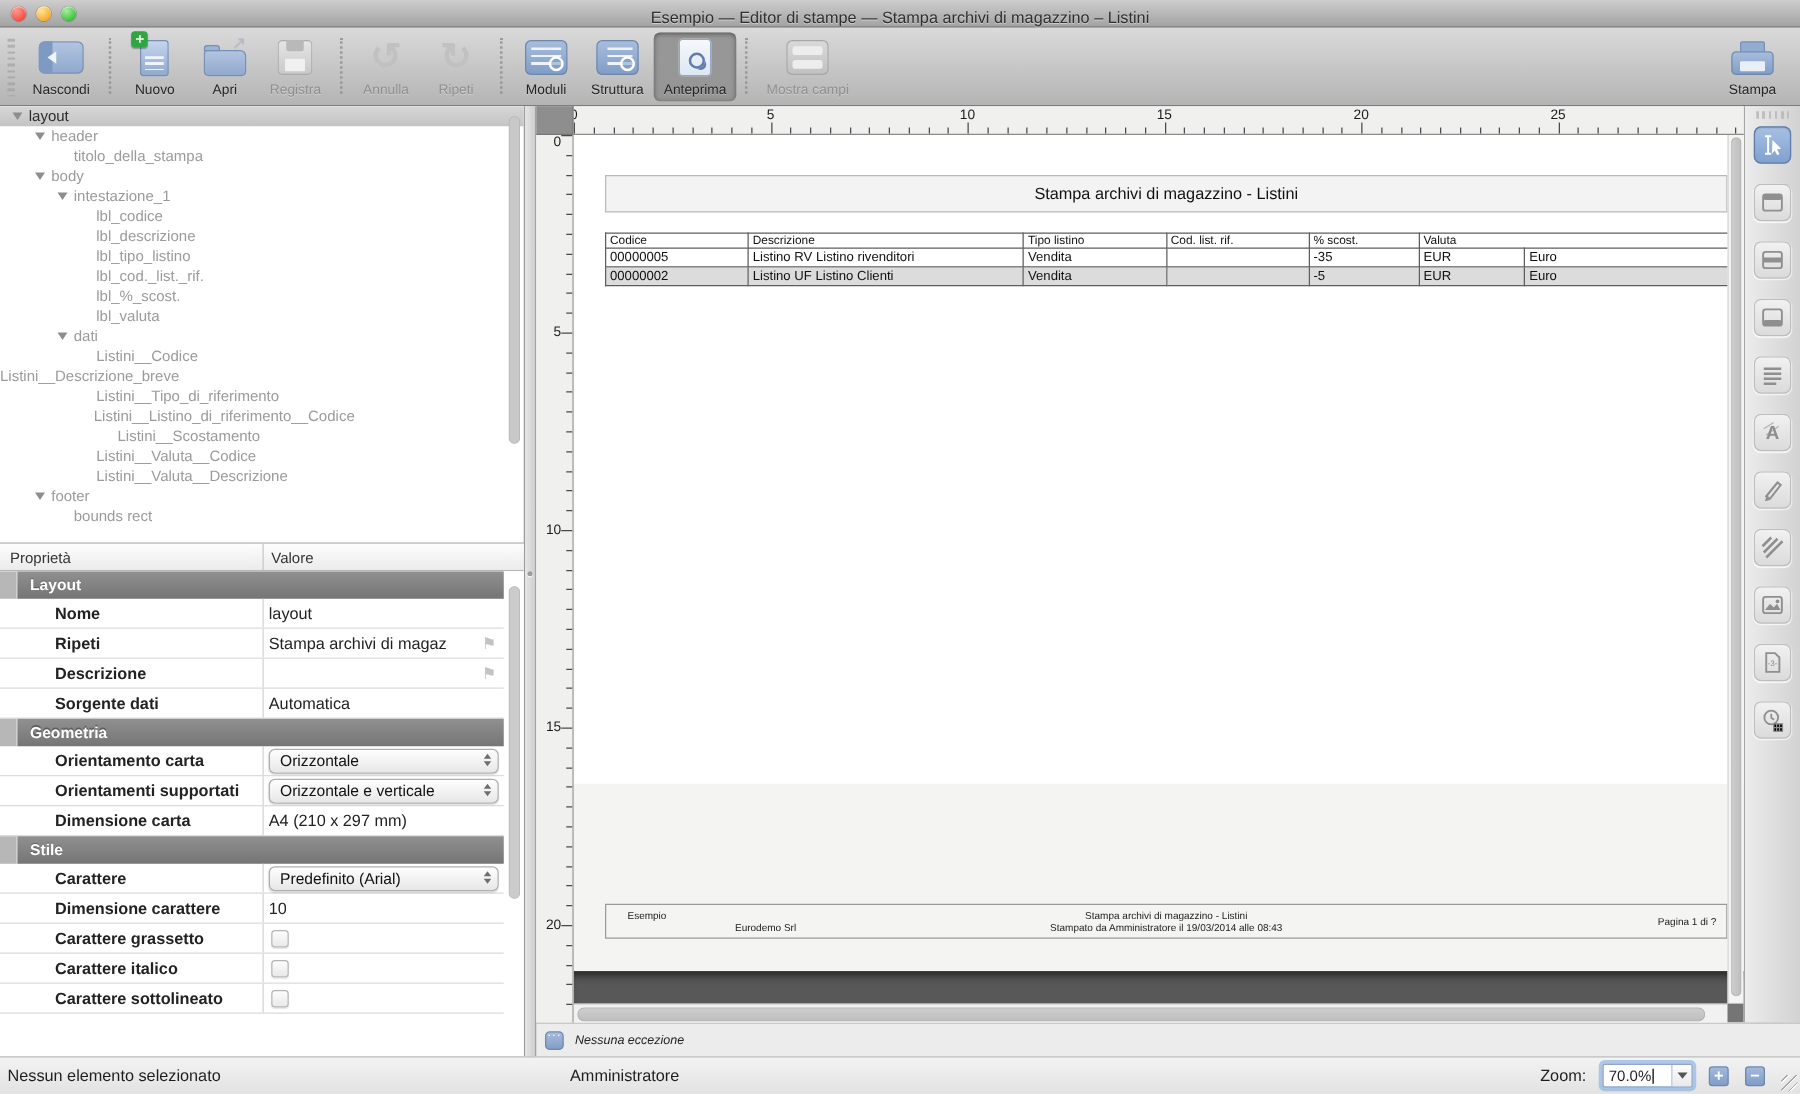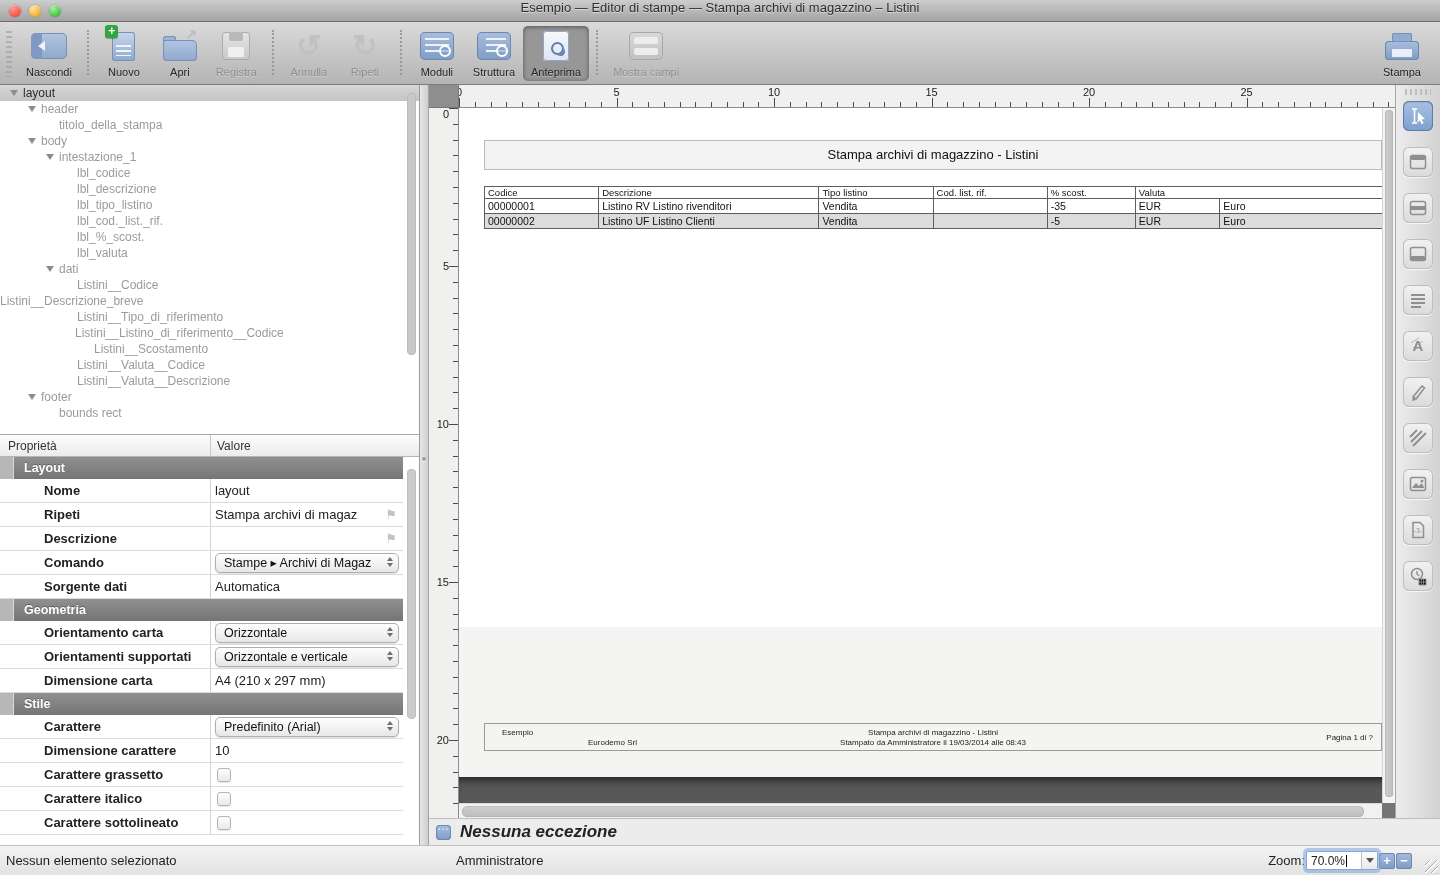--- a/index.html
+++ b/index.html
@@ -6,21 +6,21 @@
   html,body { margin:0; padding:0; }
   body {
     width:1440px; height:875px; overflow:hidden;
     font-family:"Liberation Sans", sans-serif;
     background:#e8e8e8; -webkit-font-smoothing:antialiased;
   }
   .window { width:1440px; height:875px; display:flex; flex-direction:column; }
 
   
   .titlebar { height:22px; flex:0 0 22px; background:linear-gradient(#cdcdcd,#a3a3a3);
-    border-bottom:1px solid #6f6f6f; position:relative; display:flex; align-items:flex-start; }
+    border-bottom:1px solid #6f6f6f; position:relative; display:flex; align-items:flex-end; }
   .traffic { position:absolute; left:9px; top:5px; display:flex; gap:8px; }
   .light { width:12px; height:12px; border-radius:50%; box-shadow:inset 0 1px 1px rgba(255,255,255,.5), 0 0 0 .5px rgba(0,0,0,.25); }
   .light.red{ background:radial-gradient(circle at 35% 30%, #ff9a90, #f95a4e 60%, #d8382c); }
   .light.yellow{ background:radial-gradient(circle at 35% 30%, #ffe39a, #f6b53c 60%, #d9952a); }
   .light.green{ background:radial-gradient(circle at 35% 30%, #a9eea0, #4fc94a 60%, #2ba135); }
   .win-title { flex:1; text-align:center; font-size:13px; color:#2e2e2e; text-shadow:0 1px 0 rgba(255,255,255,.45); }
 
   
   .toolbar { height:63px; flex:0 0 63px; background:linear-gradient(#dadada,#b4b4b4);
     border-bottom:1px solid #7c7c7c; display:flex; align-items:flex-end; padding:3px 10px 3px 6px; }
@@ -159,28 +159,28 @@
     background:linear-gradient(#f2f2f2,#dadada); box-shadow:inset 0 0 0 1px #bdbdbd, 0 1px 1px rgba(255,255,255,.8);
     display:flex; align-items:center; justify-content:center; }
   .rtool.selected { background:linear-gradient(#a9c2e4,#7e9fce); box-shadow:inset 0 0 0 1px #5f7ba6, inset 0 1px 2px rgba(0,0,0,.25); }
 
   
   .exception-bar { height:27px; flex:0 0 27px; background:#ececec; border-top:1px solid #bdbdbd;
     display:flex; align-items:center; padding-left:7px; gap:9px; }
   .exc-icon { width:15px; height:15px; border-radius:4px; background:linear-gradient(#a9bedd,#7f9cc6);
     box-shadow:inset 0 0 0 1px #6d87ad; position:relative; }
   .exc-icon::before { content:"..."; position:absolute; left:2px; top:-4px; color:#fff; font-size:10px; letter-spacing:1px; }
-  .exc-text { font-size:17px; font-style:italic; font-weight:bold; color:#222; }
+  .exc-text { font-size:10px; font-style:italic; font-weight:normal; color:#222; }
 
   
   .statusbar { flex:1; background:linear-gradient(#f3f3f3,#e2e2e2); border-top:1px solid #c0c0c0;
     display:flex; align-items:center; position:relative; font-size:13px; color:#1e1e1e; }
   .sel-status { position:absolute; left:6px; }
   .user-status { position:absolute; left:456px; }
-  .zoom-cluster { position:absolute; right:28px; display:flex; align-items:center; gap:1px; }
+  .zoom-cluster { position:absolute; right:28px; display:flex; align-items:center; gap:13px; }
   .zoom-combo { width:72px; height:19px; background:#fff; border:1px solid #8fa6c9; border-radius:2px;
     box-shadow:0 0 0 3px rgba(120,165,225,.55); display:flex; align-items:center; position:relative; }
   .zval { font-size:12px; padding-left:4px; }
   .caret { width:1px; height:12px; background:#000; margin-left:1px; }
   .zarrow-seg { position:absolute; right:0; top:0; bottom:0; width:16px; border-left:1px solid #b5c3d8;
     background:linear-gradient(#fdfdfd,#e9e9e9); display:flex; align-items:center; justify-content:center; }
   .zarrow-seg i { width:0; height:0; border-left:4px solid transparent; border-right:4px solid transparent; border-top:5px solid #555; }
   .zbtn { width:16px; height:16px; border-radius:3px; background:linear-gradient(#a5bbdc,#7e9bc5);
     box-shadow:inset 0 0 0 1px #6d87ad; color:#fff; font-weight:bold; font-size:13px; line-height:15px; text-align:center; }
   .resize-grip { position:absolute; right:2px; bottom:2px; width:13px; height:13px;
@@ -374,32 +374,20 @@
               <div class="pval">
                 <span class="ptext">Stampa archivi di magaz</span>
                 <span class="flag">⚑</span>
               </div>
             </div>
             <div class="prow">
               <div class="pname">Descrizione</div>
               <div class="pval">
                 <span class="ptext"></span>
                 <span class="flag">⚑</span>
-              </div>
-            </div>
-            <div class="prow">
-              <div class="pname">Comando</div>
-              <div class="pval">
-                <div class="pdrop">
-                  <span class="ptext">Stampe ▸ Archivi di Magaz</span>
-                  <span class="steppers">
-                    <i class="up"></i>
-                    <i class="dn"></i>
-                  </span>
-                </div>
               </div>
             </div>
             <div class="prow">
               <div class="pname">Sorgente dati</div>
               <div class="pval">
                 <span class="ptext">Automatica</span>
               </div>
             </div>
             <div class="psec">
               <span class="gutter"></span>
@@ -626,21 +614,21 @@
                       <th>Codice</th>
                       <th>Descrizione</th>
                       <th>Tipo listino</th>
                       <th>Cod. list. rif.</th>
                       <th>% scost.</th>
                       <th colspan="2">Valuta</th>
                     </tr>
                   </thead>
                   <tbody>
                     <tr>
-                      <td>00000001</td>
+                      <td>00000005</td>
                       <td>Listino RV Listino rivenditori</td>
                       <td>Vendita</td>
                       <td></td>
                       <td>-35</td>
                       <td>EUR</td>
                       <td>Euro</td>
                     </tr>
                     <tr class="zebra">
                       <td>00000002</td>
                       <td>Listino UF Listino Clienti</td>

